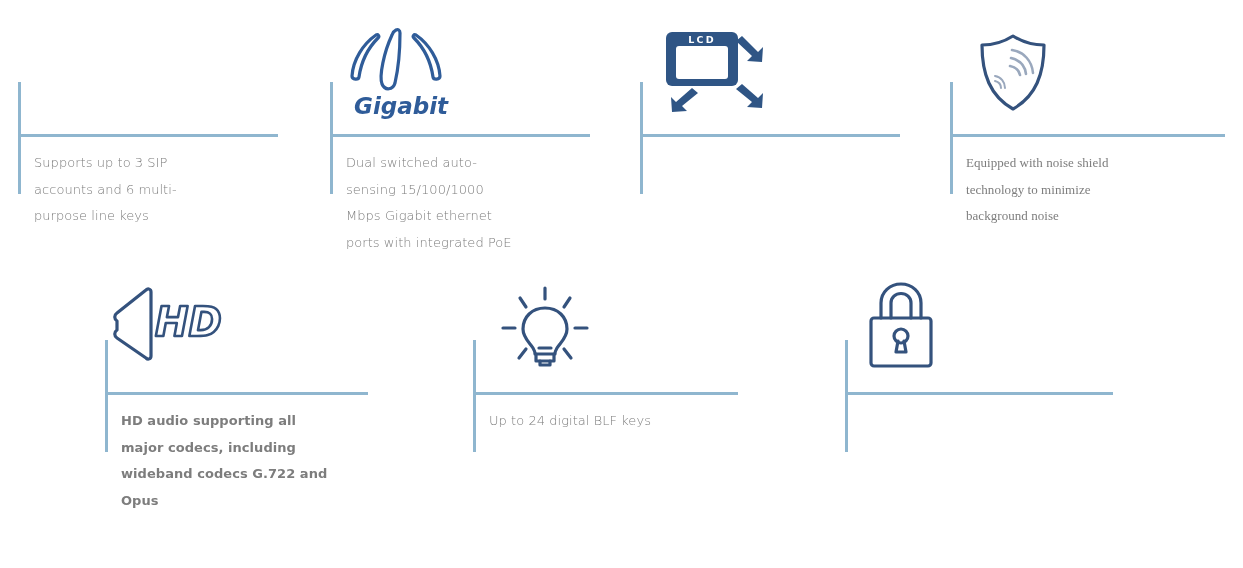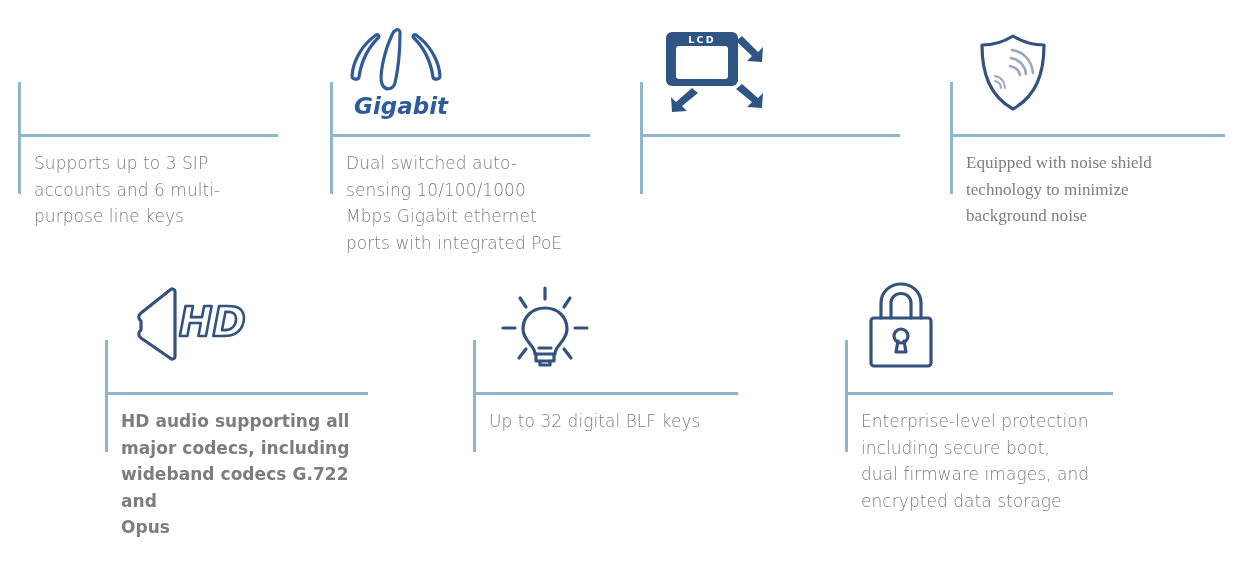--- a/index.html
+++ b/index.html
@@ -35,21 +35,21 @@
   .icon-box {
     position: absolute;
     display: flex;
     align-items: flex-end;
   }
   .icon-box svg { display: block; overflow: visible; }
 
   .card-text {
     position: absolute;
     color: #7d7d7d;
-    font-size: 17px;
+    font-size: 13px;
     line-height: 26.5px;
     font-weight: 300;
     letter-spacing: 0.05px;
     white-space: pre-line;
   }
 </style>
 </head>
 <body>
 
 <div class="feature-card" style="left:0;top:0;width:300px;height:270px;">
@@ -79,21 +79,21 @@
                  C37 50 42 26 50 9 C51 6 52 5 54 4 Z"></path>
 
         <path d="M72 12 C70 10 72 8 74 9 C87 18 97 34 98 50 C98 54 91.4 54 91 51
                  C89 37 83 23 72 12 Z"></path>
       </g>
       <text x="12" y="88" font-family="'DejaVu Sans','Liberation Sans',sans-serif" font-size="23" font-weight="bold" font-style="italic" fill="#2f5c99">Gigabit</text>
     </svg>
   </div>
 
   <div class="card-text" style="left:34px;top:150px;width:262px;">Dual switched auto-
-sensing 10/100/1000
+sensing 15/100/1000
 Mbps Gigabit ethernet
 ports with integrated PoE</div>
 </div>
 
 <div class="feature-card" style="left:622px;top:0;width:300px;height:270px;">
 
   <div class="rule-vertical" style="left:18px;top:82px;height:112px;"></div>
   <div class="rule-horizontal" style="left:18px;top:134px;width:260px;"></div>
 
   <div class="icon-box" style="left:40px;top:28px;">
@@ -142,21 +142,21 @@
   <div class="card-text" style="left:34px;top:150px;width:282px;">Equipped with noise shield
 technology to minimize
 background noise</div>
 </div>
 
 <div class="feature-card" style="left:87px;top:258px;width:300px;height:280px;">
 
   <div class="rule-vertical" style="left:18px;top:82px;height:112px;"></div>
   <div class="rule-horizontal" style="left:18px;top:134px;width:263px;"></div>
 
-  <div class="icon-box" style="left:44px;top:28px;">
+  <div class="icon-box" style="left:20px;top:28px;">
     <svg width="105" height="76" viewBox="0 0 105 76" fill="none">
 
       <path d="M44 6 C44 3 41 2 39 4 L10 27 C7 29 7 33 10 35 L10 44
                C7 46 7 50 10 52 L39 72 C41 74 44 73 44 70 Z" stroke="#34527d" stroke-width="3.2" stroke-linejoin="round" fill="none"></path>
 
       <text x="48" y="50" font-family="'DejaVu Sans','Liberation Sans',sans-serif" font-size="40" font-weight="bold" font-style="italic" fill="none" stroke="#34527d" stroke-width="2.6" stroke-linejoin="round">HD</text>
     </svg>
   </div>
 
   <div class="card-text" style="left:34px;top:150px;width:268px;font-weight:bold;">HD audio supporting all
@@ -189,21 +189,21 @@
         <path d="M21 14 L27 23"></path>
         <path d="M71 14 L65 23"></path>
         <path d="M4 44 L16 44"></path>
         <path d="M76 44 L88 44"></path>
         <path d="M20 74 L27 65"></path>
         <path d="M72 74 L65 65"></path>
       </g>
     </svg>
   </div>
 
-  <div class="card-text" style="left:34px;top:150px;width:280px;">Up to 32 digital BLF keys</div>
+  <div class="card-text" style="left:34px;top:150px;width:280px;">Up to 24 digital BLF keys</div>
 </div>
 
 <div class="feature-card" style="left:827px;top:258px;width:310px;height:280px;">
 
   <div class="rule-vertical" style="left:18px;top:82px;height:112px;"></div>
   <div class="rule-horizontal" style="left:18px;top:134px;width:268px;"></div>
 
   <div class="icon-box" style="left:36px;top:22px;">
     <svg width="78" height="90" viewBox="0 0 78 90" fill="none">
       <g stroke="#34527d" stroke-width="3.2" stroke-linejoin="round" stroke-linecap="round" fill="none">
@@ -213,17 +213,13 @@
                  C43.5 13.5 48 17.5 48 23 L48 38"></path>
 
         <rect x="8" y="38" width="60" height="48" rx="3"></rect>
 
         <circle cx="38" cy="56" r="7"></circle>
         <path d="M35 61 L33 72 L43 72 L41 61"></path>
       </g>
     </svg>
   </div>
 
-  <div class="card-text" style="left:34px;top:150px;width:282px;">Enterprise-level protection
-including secure boot,
-dual firmware images, and
-encrypted data storage</div>
 </div>
 
 </body></html>

